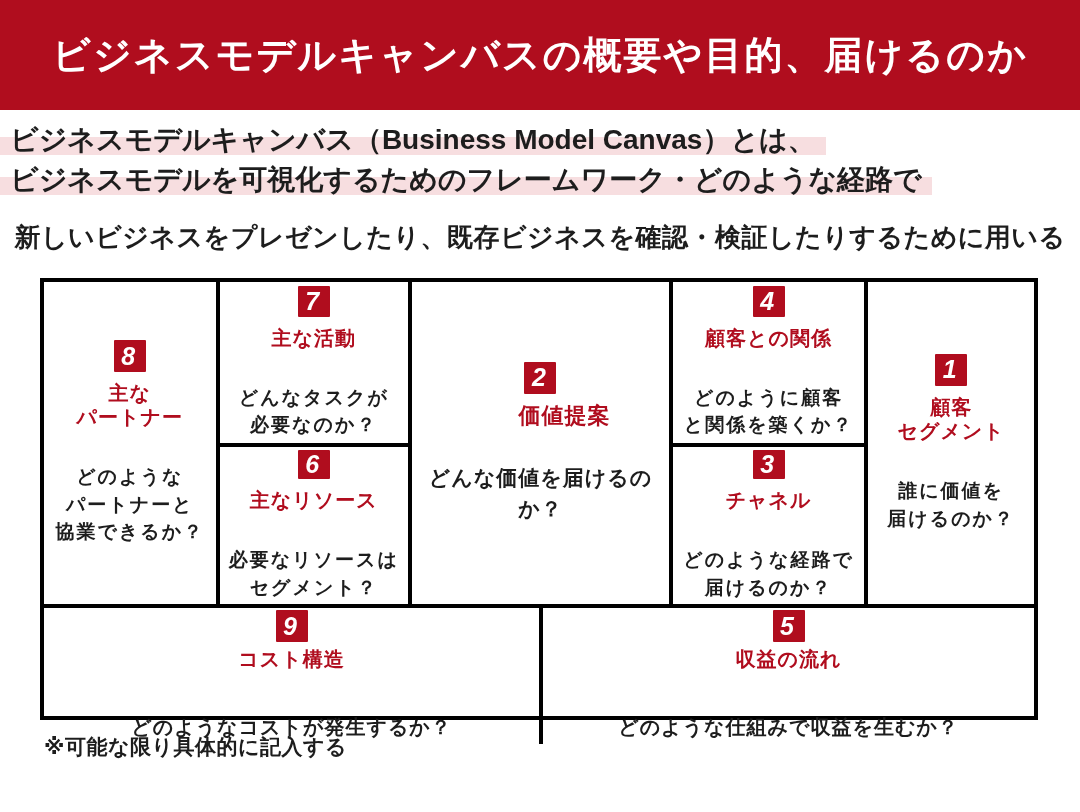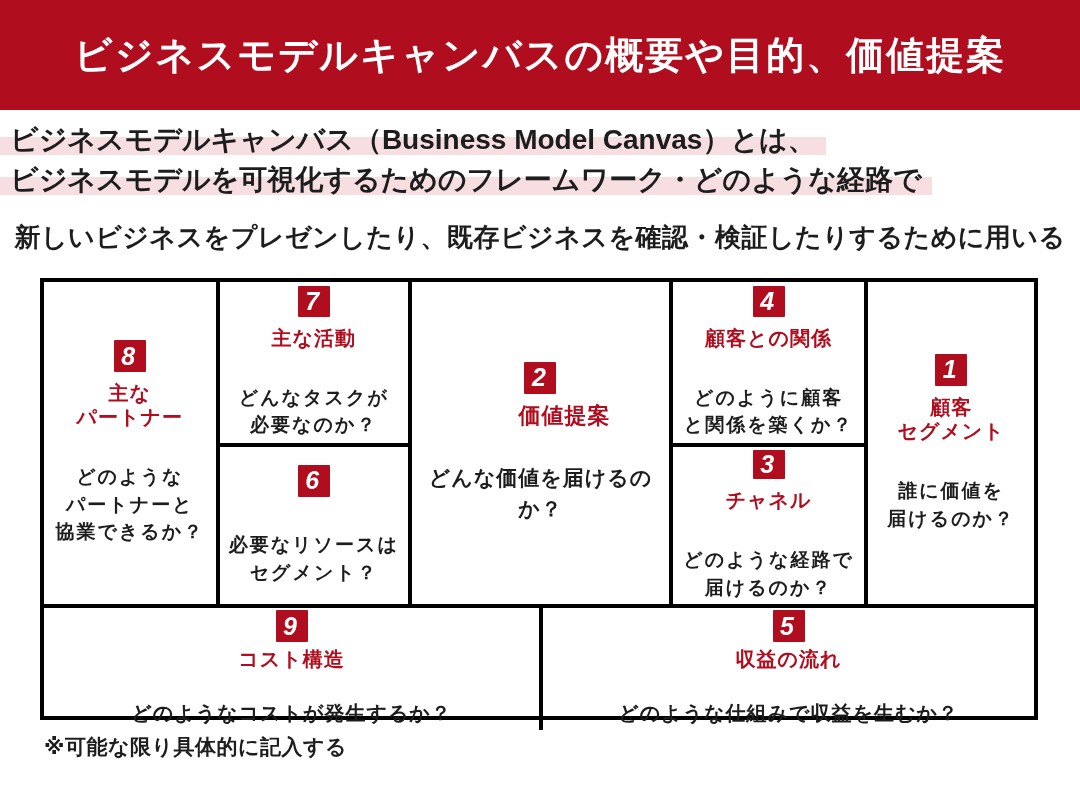--- a/index.html
+++ b/index.html
@@ -66,31 +66,31 @@
   }
   .blk-desc{
     color:var(--ink);font-size:19px;font-weight:700;line-height:1.45;
     letter-spacing:2px;white-space:pre-line;margin-top:25px;
   }
   .cell-value .blk-title{font-size:22px;margin-left:48px;}
   .cell-value .blk-desc{font-size:21px;letter-spacing:1px;}
   .grid-bottom .cell{width:50%;padding:2px;}
   .grid-bottom .cell + .cell{border-left:4px solid #000;}
   .grid-bottom .badge{margin-bottom:5px;}
-  .grid-bottom .blk-title{margin-bottom:3px;}
+  .grid-bottom .blk-title{margin-bottom:17px;}
   .grid-bottom .blk-desc{font-size:20px;letter-spacing:1px;}
   
   .notes{position:absolute;left:44px;top:733px;}
   .note-line{font-size:21px;font-weight:800;line-height:28px;letter-spacing:0.5px;}
 </style>
 </head>
 <body>
 
 <div class="banner">
-  <div class="banner-title">ビジネスモデルキャンバスの概要や目的、価値提案</div>
+  <div class="banner-title">ビジネスモデルキャンバスの概要や目的、届けるのか</div>
 </div>
 
 <div class="intro">
   <div class="intro-line"><span class="hl">ビジネスモデルキャンバス（Business Model Canvas）とは、</span></div>
   <div class="intro-line"><span class="hl">ビジネスモデルを可視化するためのフレームワーク・どのような経路で</span></div>
 </div>
 
 <div class="lead">新しいビジネスをプレゼンしたり、既存ビジネスを確認・検証したりするために用いる</div>
 
 <div class="grid">
@@ -107,20 +107,21 @@
 
     <div class="col w2 split">
       <div class="cell">
         <div class="badge">7</div>
         <div class="blk-title">主な活動</div>
         <div class="blk-desc">どんなタスクが
 必要なのか？</div>
       </div>
       <div class="cell">
         <div class="badge">6</div>
+        <div class="blk-title">主なリソース</div>
         <div class="blk-desc">必要なリソースは
 セグメント？</div>
       </div>
     </div>
 
     <div class="col w3 cell full cell-value">
       <div class="badge">2</div>
       <div class="blk-title">価値提案</div>
       <div class="blk-desc">どんな価値を届けるのか？</div>
     </div>

